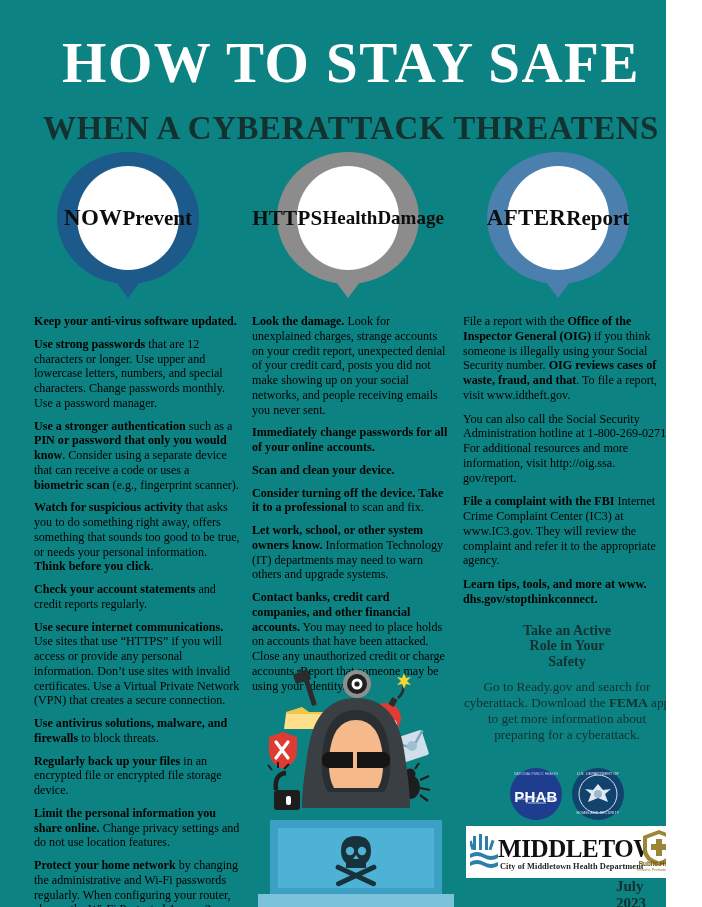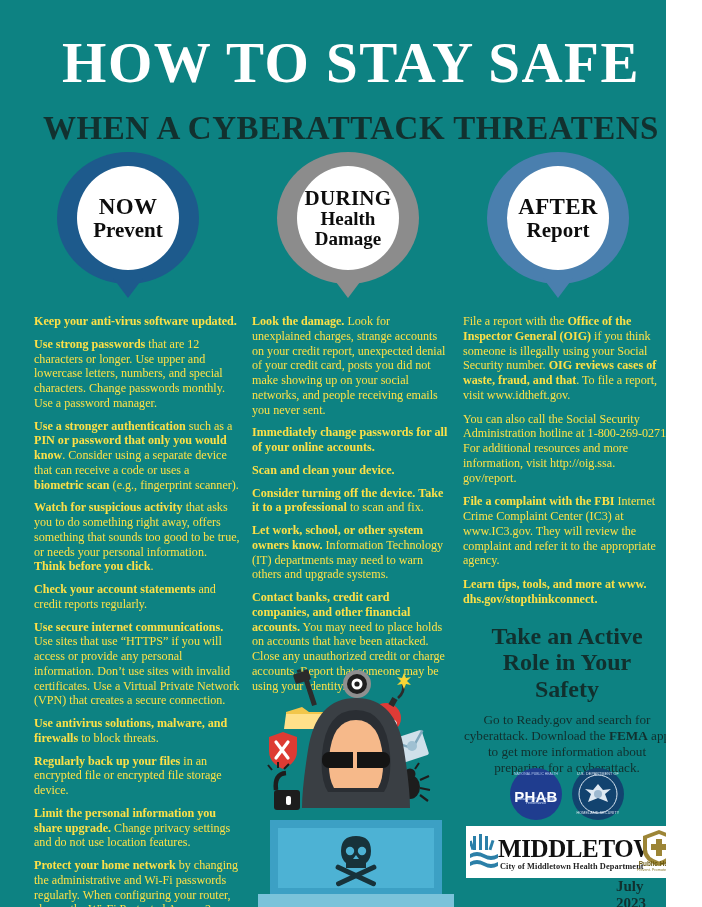--- a/index.html
+++ b/index.html
@@ -72,21 +72,21 @@
   }
   .inner-disc {
     position: absolute;
     top: 14px;
     left: 20px;
     width: 102px;
     height: 104px;
     border-radius: 50%;
     background: #ffffff;
     display: flex;
-    flex-direction: column;
+    flex-direction: row;
     align-items: center;
     justify-content: center;
     text-align: center;
     color: #0d0d0d;
     line-height: 1.06;
   }
   .inner-disc .lbl-a {
     font-weight: bold;
     font-size: 23px;
     letter-spacing: 0.3px;
@@ -123,41 +123,41 @@
   }
   .col {
     position: absolute;
     top: 0;
   }
   .col.col1 { left: 34px; width: 206px; }
   .col.col2 { left: 252px; width: 196px; }
   .col.col3 { left: 463px; width: 208px; }
 
   .para {
-    color: #fde047;
+    color: #000000;
     font-family: "Liberation Serif", "DejaVu Serif", serif;
     font-size: 12.1px;
     line-height: 1.22;
     margin-bottom: 8px;
     text-align: left;
   }
   .col3 .para {
     margin-bottom: 9px;
   }
   .para b { font-weight: bold; }
 
   
   .active-role {
     margin-top: 16px;
     text-align: center;
   }
   .active-role .ar-head {
     color: #11302e;
     font-weight: bold;
-    font-size: 24px;
+    font-size: 14px;
     line-height: 1.12;
   }
   .active-role .ar-body {
     color: #11302e;
     font-size: 13.2px;
     line-height: 1.22;
     margin-top: 9px;
     text-align: center;
   }
   .active-role .ar-body b { font-weight: bold; }
@@ -321,21 +321,21 @@
       <div class="inner-disc">
         <div class="lbl-a">NOW</div>
         <div class="lbl-b">Prevent</div>
       </div>
     </div>
 
     <div class="circle-wrap c2">
       <div class="outer-disc" style="background:#8c8c8c"></div>
       <div class="arrow" style="border-top-color:#8c8c8c"></div>
       <div class="inner-disc three">
-        <div class="lbl-a">DURING</div>
+        <div class="lbl-a">HTTPS</div>
         <div class="lbl-b">Health</div>
         <div class="lbl-c">Damage</div>
       </div>
     </div>
 
     <div class="circle-wrap c3">
       <div class="outer-disc" style="background:#4a7fae"></div>
       <div class="arrow" style="border-top-color:#4a7fae"></div>
       <div class="inner-disc">
         <div class="lbl-a">AFTER</div>
@@ -348,21 +348,21 @@
   <div class="cols">
     <div class="col col1">
         <div class="para"><b>Keep your anti-virus software updated.</b></div>
         <div class="para"><b>Use strong passwords</b> that are 12 characters or longer. Use upper and lowercase letters, numbers, and special characters. Change passwords monthly. Use a password manager.</div>
         <div class="para"><b>Use a stronger authentication</b> such as a <b>PIN or password that only you would know</b>. Consider using a separate device that can receive a code or uses a <b>biometric scan</b> (e.g., fingerprint scanner).</div>
         <div class="para"><b>Watch for suspicious activity</b> that asks you to do something right away, offers something that sounds too good to be true, or needs your personal information. <b>Think before you click</b>.</div>
         <div class="para"><b>Check your account statements</b> and credit reports regularly.</div>
         <div class="para"><b>Use secure internet communications.</b> Use sites that use “HTTPS” if you will access or provide any personal information. Don’t use sites with invalid certificates. Use a Virtual Private Network (VPN) that creates a secure connection.</div>
         <div class="para"><b>Use antivirus solutions, malware, and firewalls</b> to block threats.</div>
         <div class="para"><b>Regularly back up your files</b> in an encrypted file or encrypted file storage device.</div>
-        <div class="para"><b>Limit the personal information you share upgrade.</b> Change privacy settings and do not use location features.</div>
+        <div class="para"><b>Limit the personal information you share online.</b> Change privacy settings and do not use location features.</div>
         <div class="para"><b>Protect your home network</b> by changing the administrative and Wi-Fi passwords regularly. When configuring your router, choose the Wi-Fi Protected Access 2 (WPA2) Advanced Encryption Standard (AES) setting, which is the strongest encryption option.</div>
       </div>
     <div class="col col2">
         <div class="para"><b>Look the damage.</b> Look for unexplained charges, strange accounts on your credit report, unexpected denial of your credit card, posts you did not make showing up on your social networks, and people receiving emails you never sent.</div>
         <div class="para"><b>Immediately change passwords for all of your online accounts.</b></div>
         <div class="para"><b>Scan and clean your device.</b></div>
         <div class="para"><b>Consider turning off the device. Take it to a professional</b> to scan and fix.</div>
         <div class="para"><b>Let work, school, or other system owners know.</b> Information Technology (IT) departments may need to warn others and upgrade systems.</div>
         <div class="para"><b>Contact banks, credit card companies, and other financial accounts.</b> You may need to place holds on accounts that have been attacked. Close any unauthorized credit or charge accounts. Report that someone may be using your identity.</div>
       </div>

